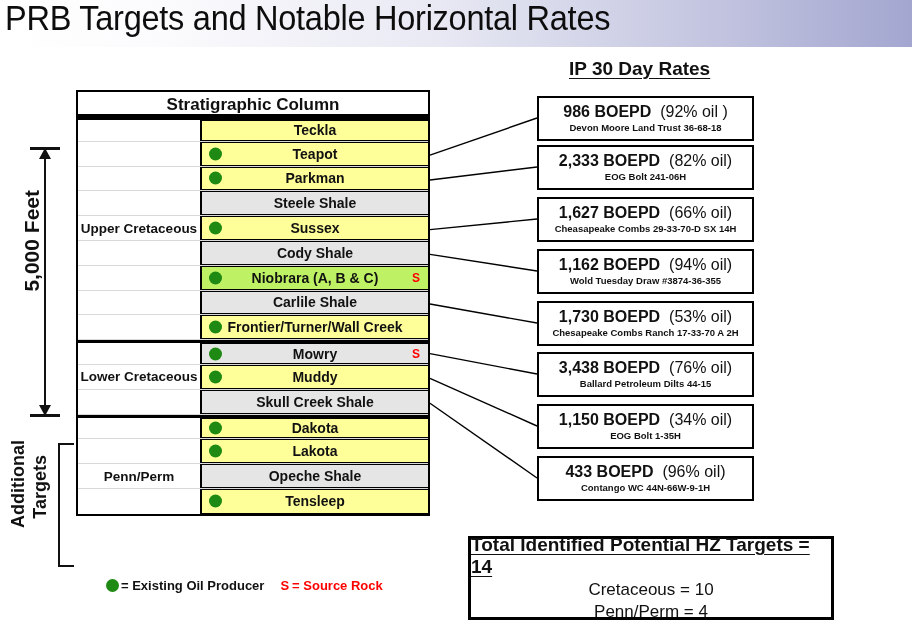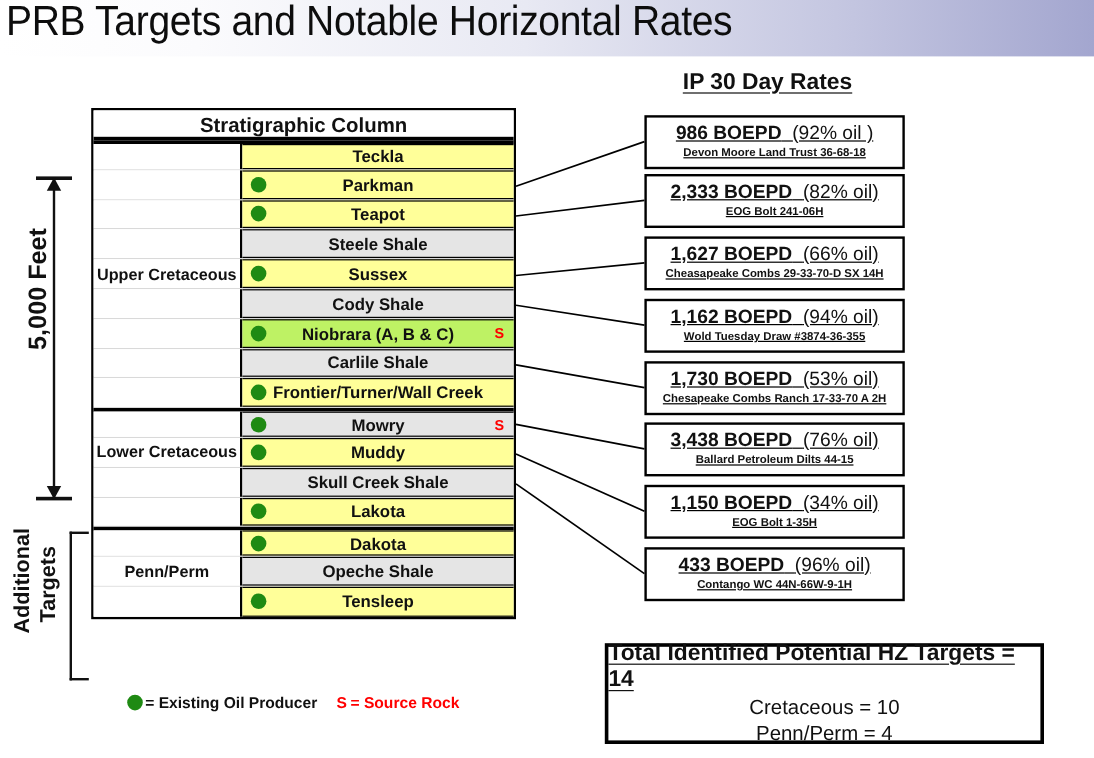--- a/index.html
+++ b/index.html
@@ -102,32 +102,32 @@
 
   
   #ip-title{
     position:absolute;left:569px;top:58px;
     font-size:19px;font-weight:bold;color:#111;
     text-decoration:underline;text-underline-offset:3px;
   }
   .rate-box{
     position:absolute;left:537px;width:217px;height:45px;
     border:2px solid #000;background:#fff;box-sizing:border-box;
-    display:flex;flex-direction:column;align-items:center;justify-content:center;text-decoration:underline;
+    display:flex;flex-direction:column;align-items:center;justify-content:center;
   }
   .rate-main{font-size:16px;color:#111;line-height:18px;white-space:nowrap;}
   .rate-main b{font-weight:bold;}
   .rate-main span.pct{font-weight:normal;}
   .rate-sub{font-size:9.5px;font-weight:bold;color:#111;line-height:12px;margin-top:1px;white-space:nowrap;}
 
   
   #total-box{
     position:absolute;left:468px;top:536px;width:366px;height:84px;
     border:3px solid #000;background:#fff;box-sizing:border-box;
-    display:flex;flex-direction:column;align-items:center;justify-content:center;margin-left:36px;
+    display:flex;flex-direction:column;align-items:center;justify-content:center;
   }
   #total-line1{font-size:19px;font-weight:bold;color:#111;text-decoration:underline;text-underline-offset:3px;}
   #total-line2,#total-line3{font-size:17px;color:#111;margin-top:2px;}
 
   
   #connectors{position:absolute;left:0;top:0;width:912px;height:632px;pointer-events:none;}
 </style>
 </head>
 <body>
 
@@ -154,28 +154,28 @@
       <div class="strat-row thick-top">
         <div class="age-cell"></div>
         <div class="fm-cell yellow">
           <span>Teckla</span>
         </div>
       </div>
       <div class="strat-row">
         <div class="age-cell"></div>
         <div class="fm-cell yellow">
           <span class="dot"></span>
+          <span>Teapot</span>
+        </div>
+      </div>
+      <div class="strat-row">
+        <div class="age-cell"></div>
+        <div class="fm-cell yellow">
+          <span class="dot"></span>
           <span>Parkman</span>
-        </div>
-      </div>
-      <div class="strat-row">
-        <div class="age-cell"></div>
-        <div class="fm-cell yellow">
-          <span class="dot"></span>
-          <span>Teapot</span>
         </div>
       </div>
       <div class="strat-row">
         <div class="age-cell"></div>
         <div class="fm-cell gray">
           <span>Steele Shale</span>
         </div>
       </div>
       <div class="strat-row">
         <div class="age-cell">Upper Cretaceous</div>
@@ -225,32 +225,32 @@
           <span class="dot"></span>
           <span>Muddy</span>
         </div>
       </div>
       <div class="strat-row">
         <div class="age-cell"></div>
         <div class="fm-cell gray">
           <span>Skull Creek Shale</span>
         </div>
       </div>
+      <div class="strat-row thick-top">
+        <div class="age-cell"></div>
+        <div class="fm-cell yellow">
+          <span class="dot"></span>
+          <span>Dakota</span>
+        </div>
+      </div>
       <div class="strat-row">
         <div class="age-cell"></div>
         <div class="fm-cell yellow">
           <span class="dot"></span>
           <span>Lakota</span>
-        </div>
-      </div>
-      <div class="strat-row thick-top">
-        <div class="age-cell"></div>
-        <div class="fm-cell yellow">
-          <span class="dot"></span>
-          <span>Dakota</span>
         </div>
       </div>
       <div class="strat-row">
         <div class="age-cell">Penn/Perm</div>
         <div class="fm-cell gray">
           <span>Opeche Shale</span>
         </div>
       </div>
       <div class="strat-row">
         <div class="age-cell"></div>

